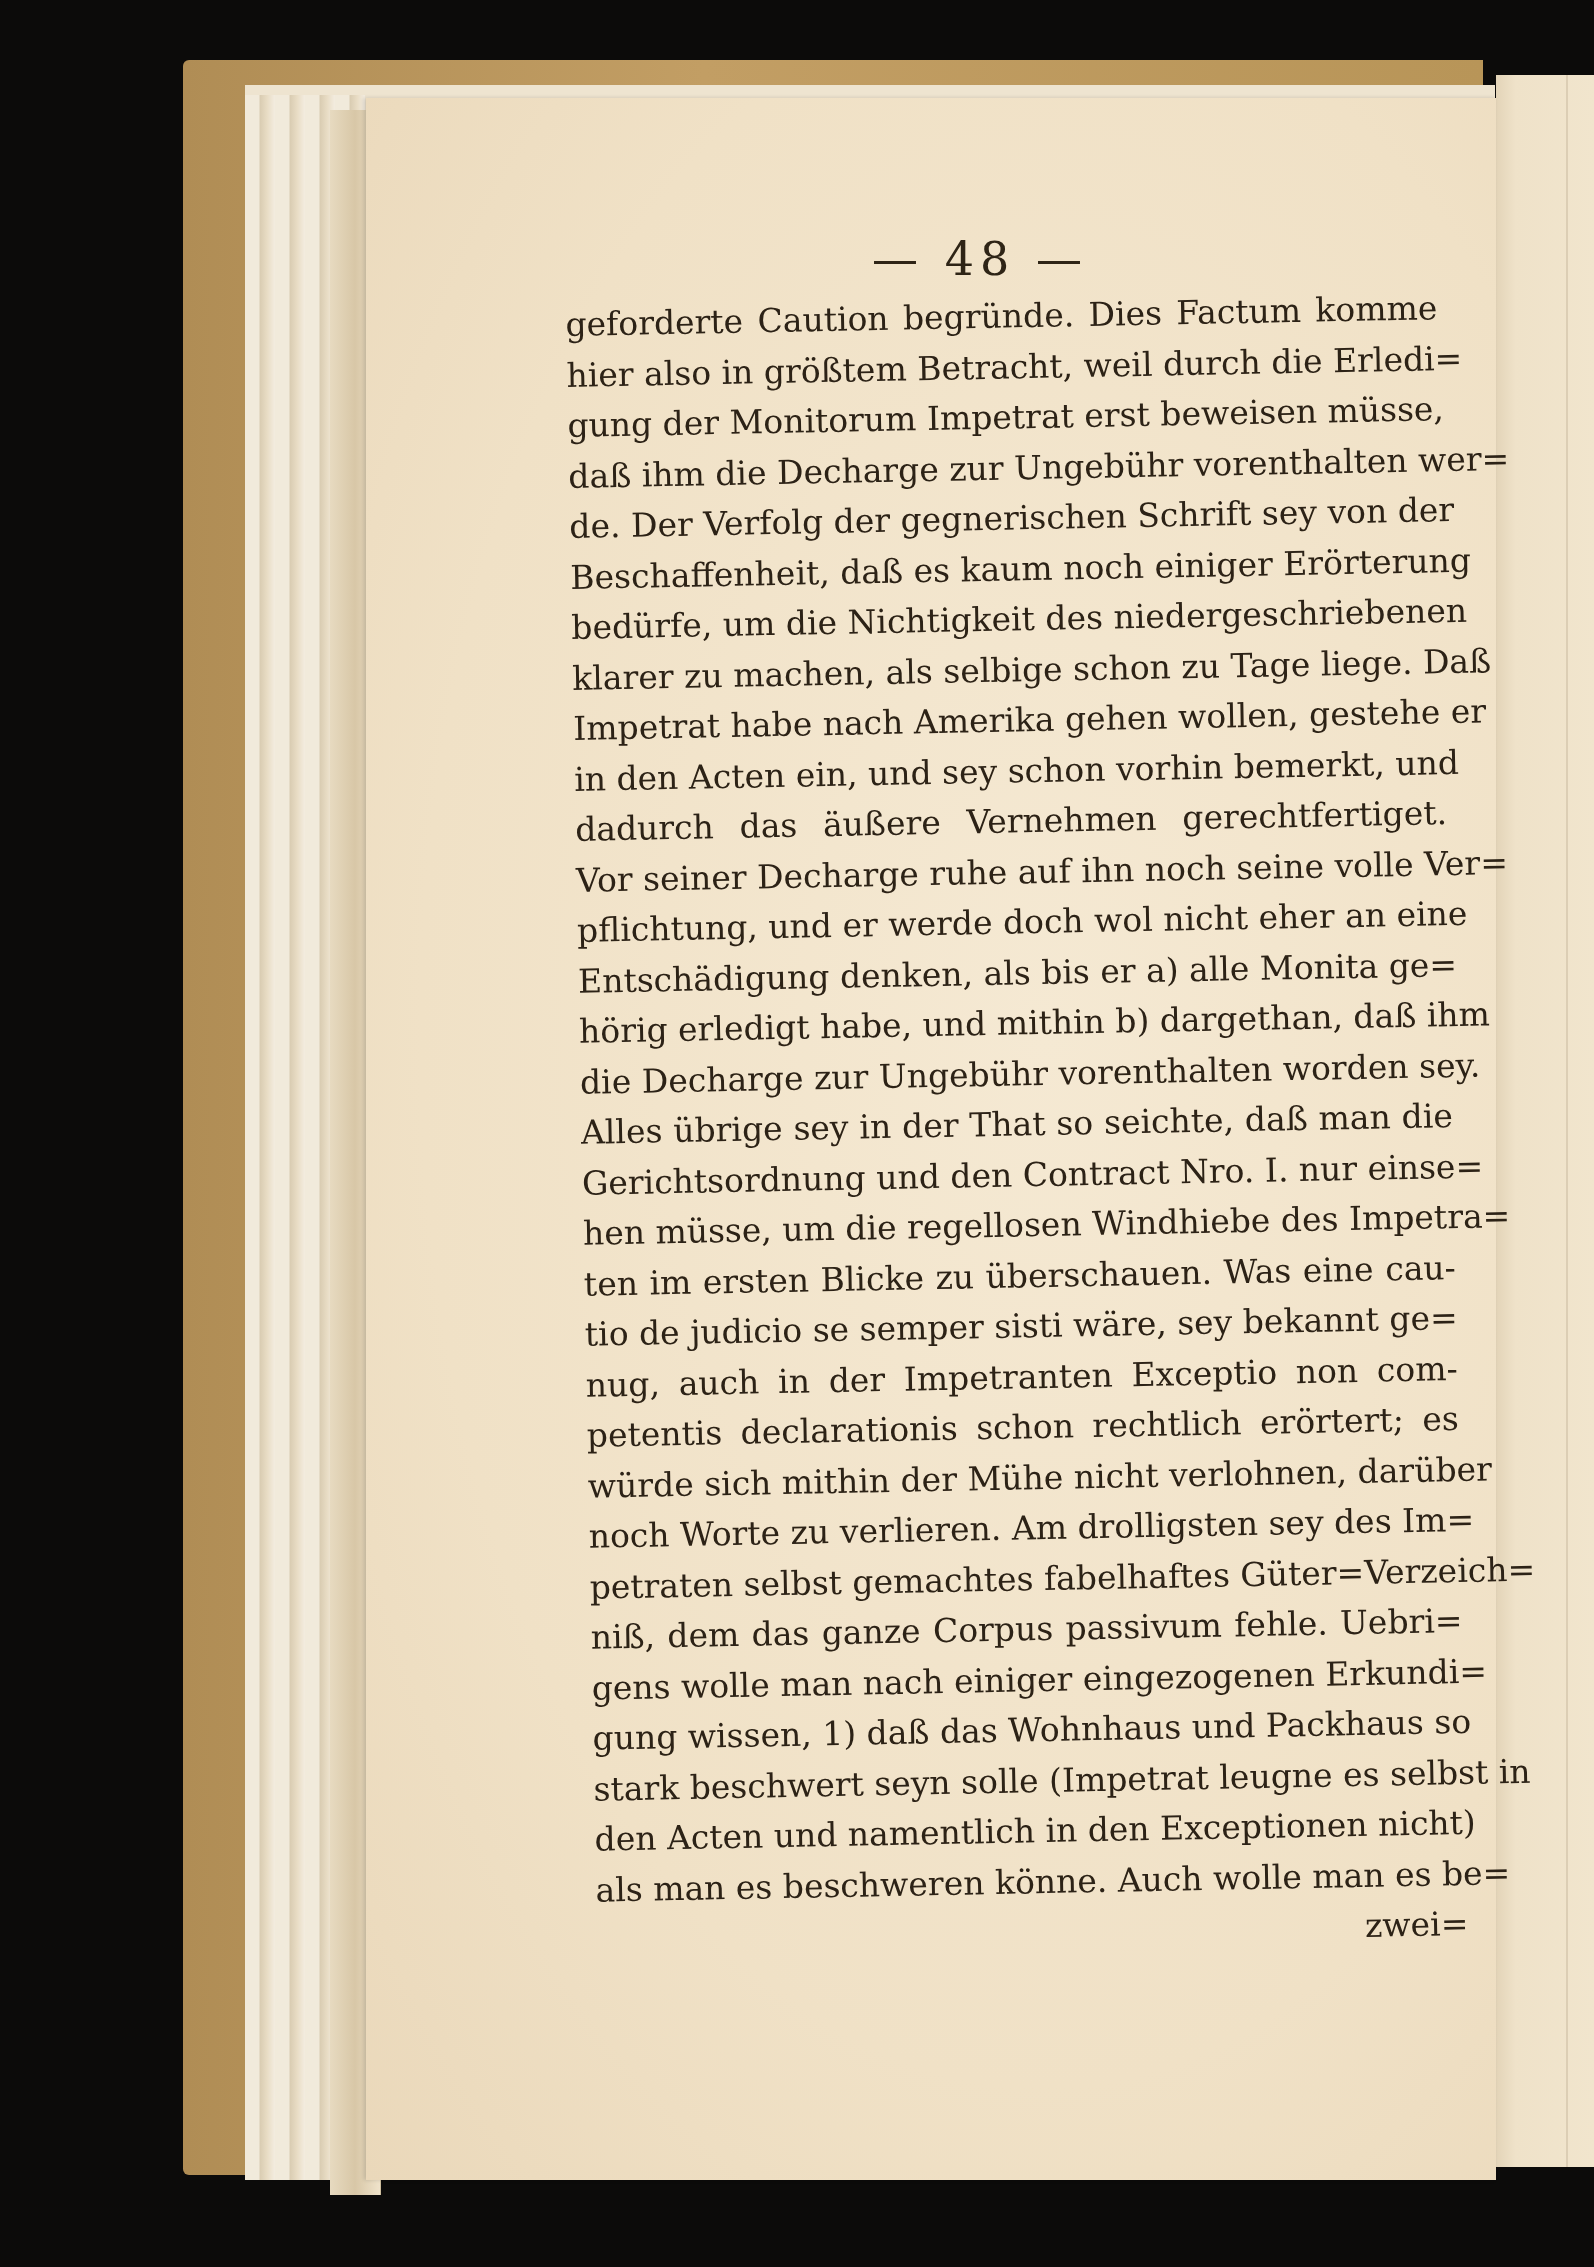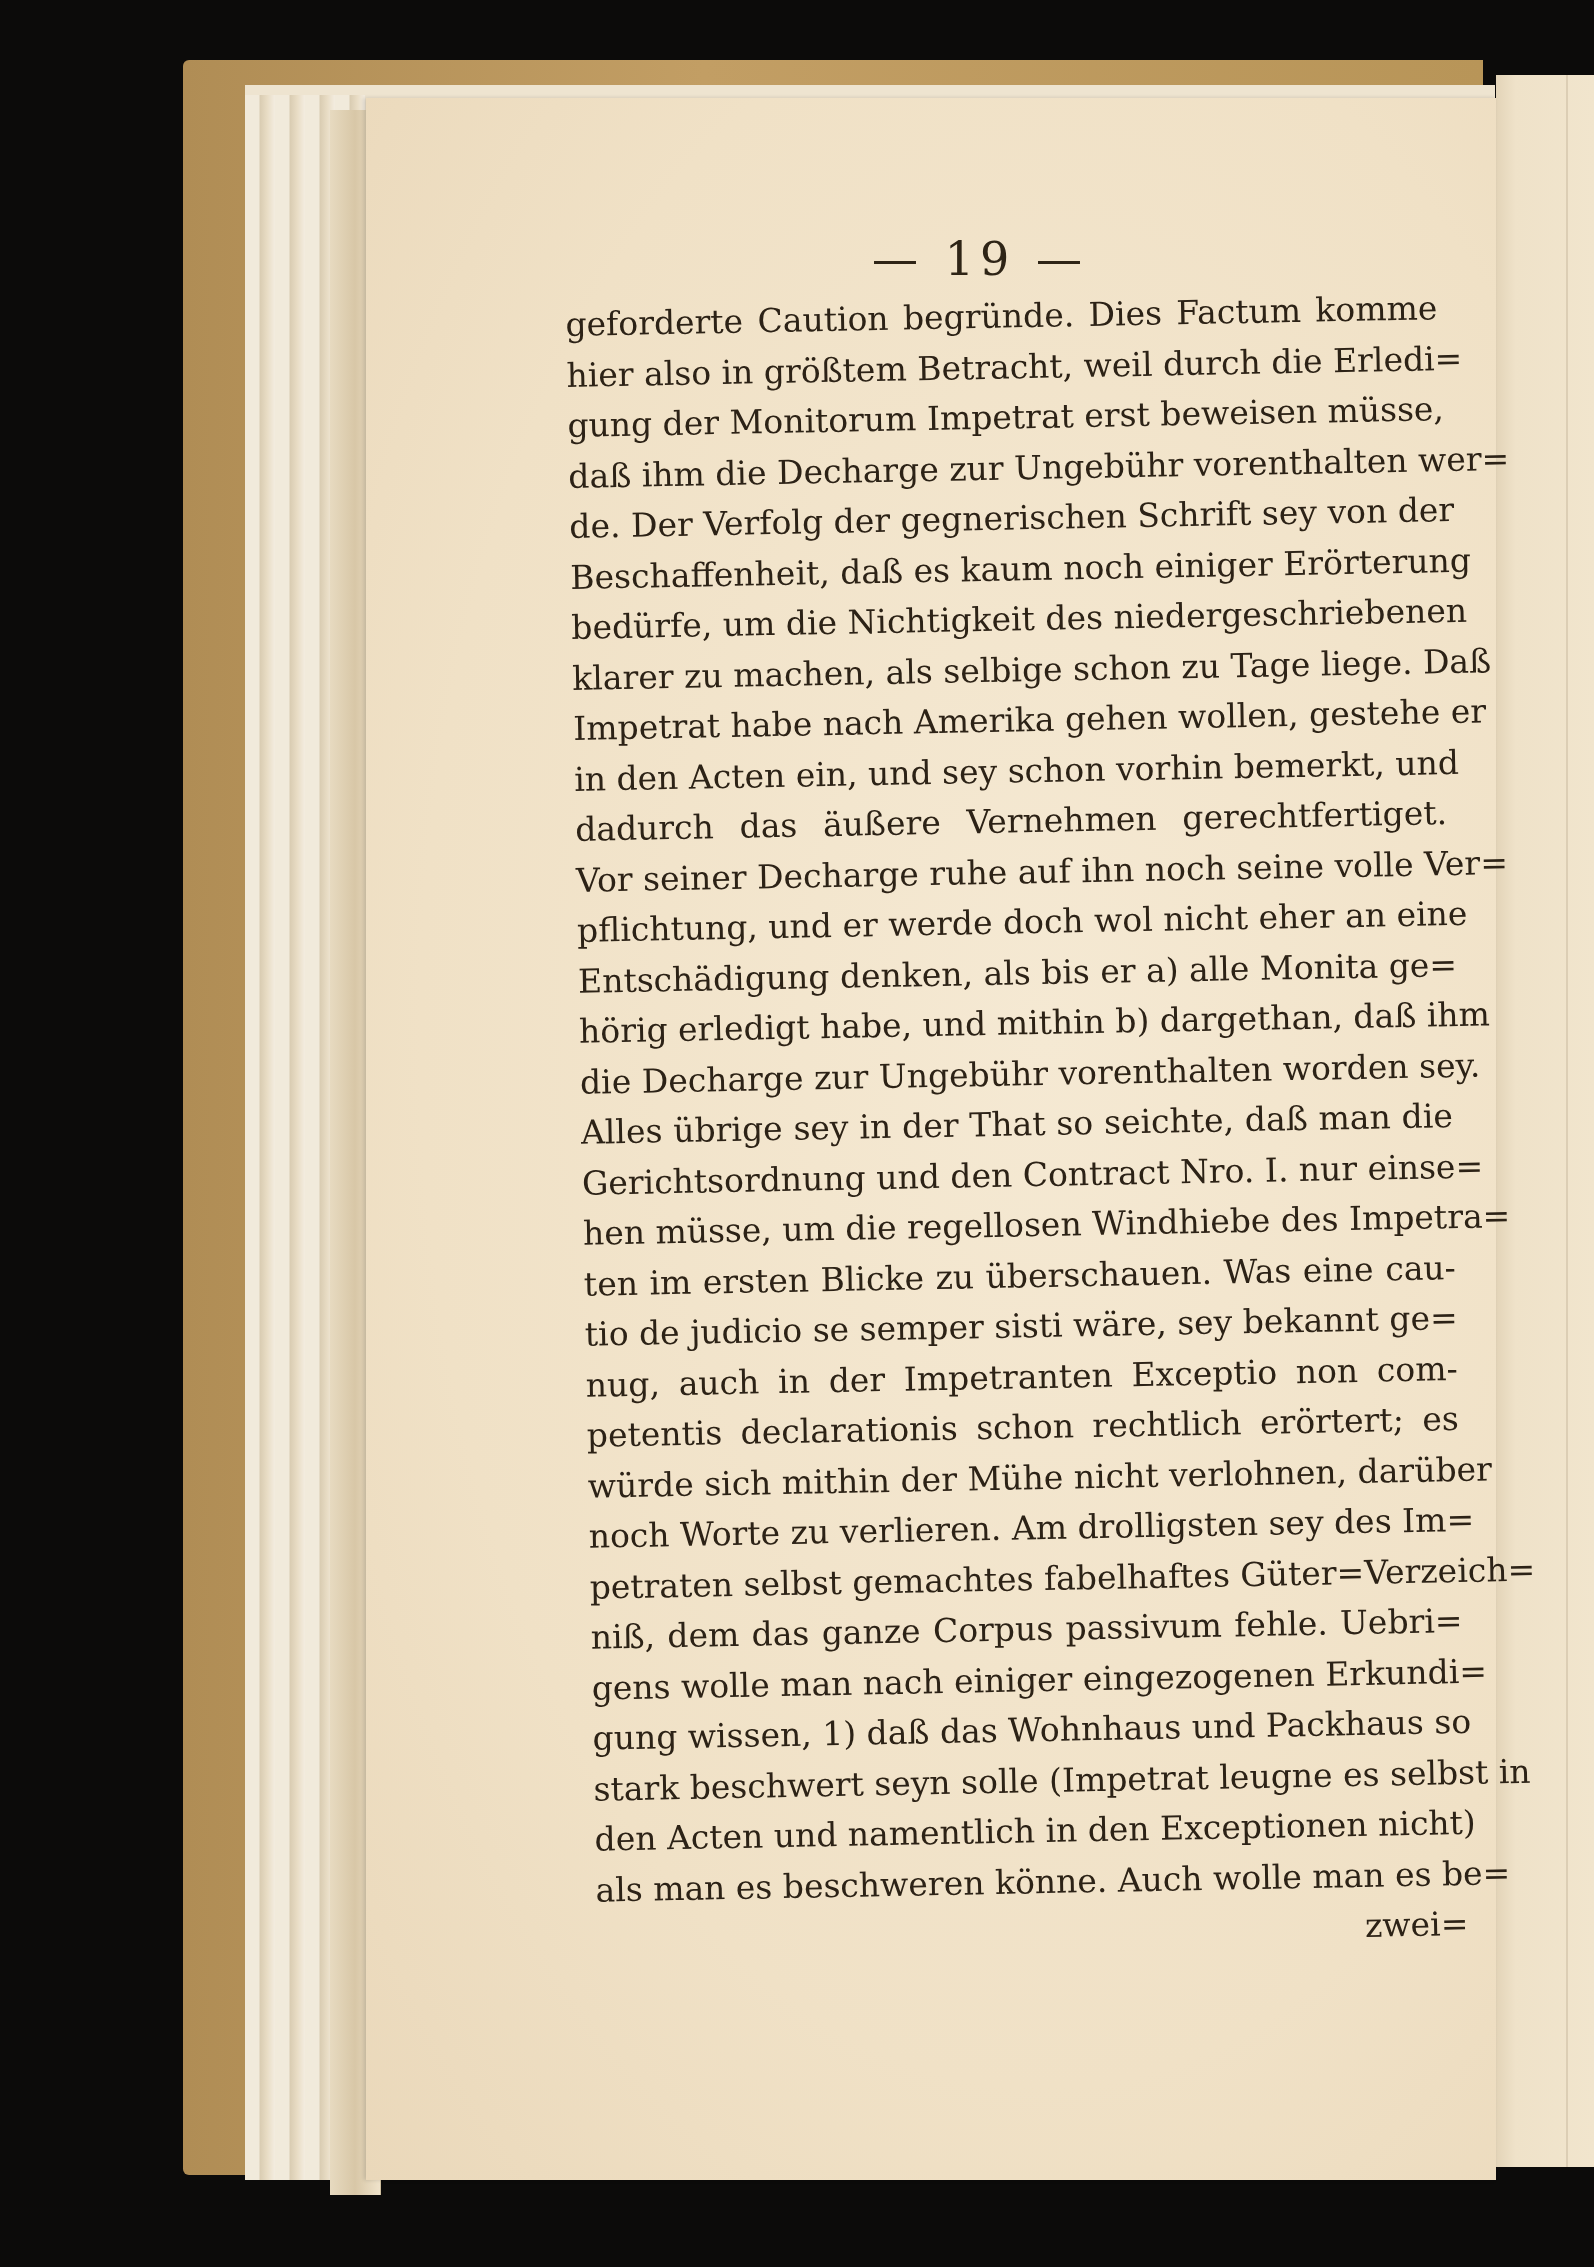--- a/index.html
+++ b/index.html
@@ -69,21 +69,21 @@
   <div class="cover"></div>
   <div class="page-stack"></div>
   <div class="fore-edge"></div>
   <div class="inner-edge"></div>
   <div class="next-page">
     <div class="fold"></div>
   </div>
 
   <div class="page"></div>
 
-  <div class="running-head">— 19 —</div>
+  <div class="running-head">— 48 —</div>
 
   <div class="text-block">
     <span class="line">geforderte Caution begründe. Dies Factum komme</span>
     <span class="line">hier also in größtem Betracht, weil durch die Erledi=</span>
     <span class="line">gung der Monitorum Impetrat erst beweisen müsse,</span>
     <span class="line">daß ihm die Decharge zur Ungebühr vorenthalten wer=</span>
     <span class="line">de. Der Verfolg der gegnerischen Schrift sey von der</span>
     <span class="line">Beschaffenheit, daß es kaum noch einiger Erörterung</span>
     <span class="line">bedürfe, um die Nichtigkeit des niedergeschriebenen</span>
     <span class="line">klarer zu machen, als selbige schon zu Tage liege. Daß</span>

